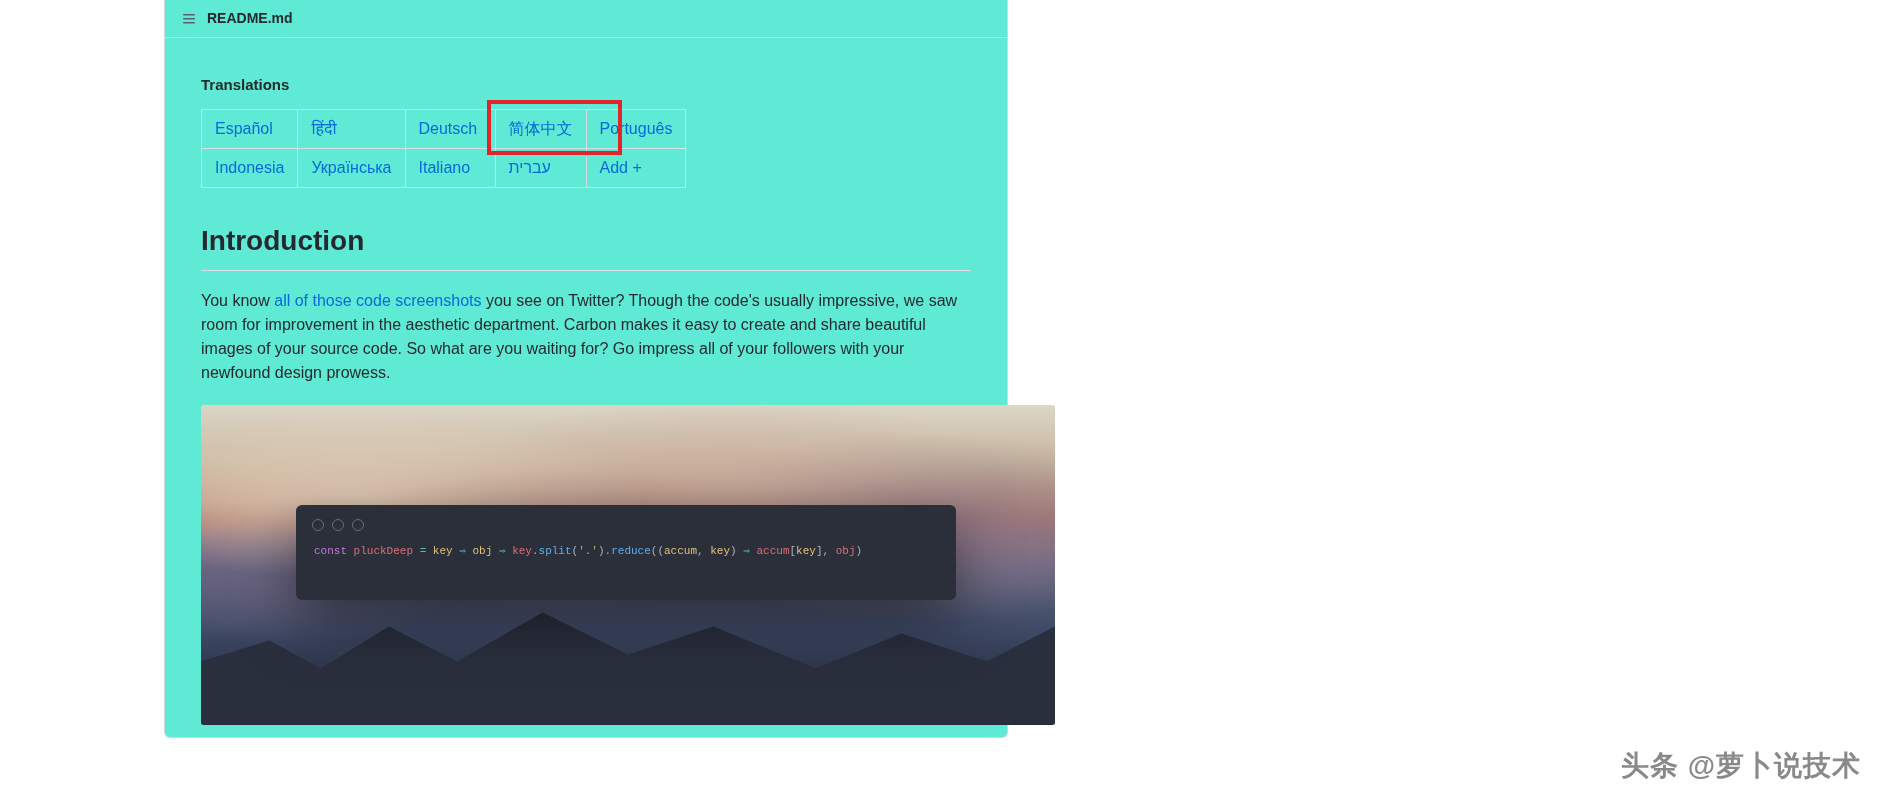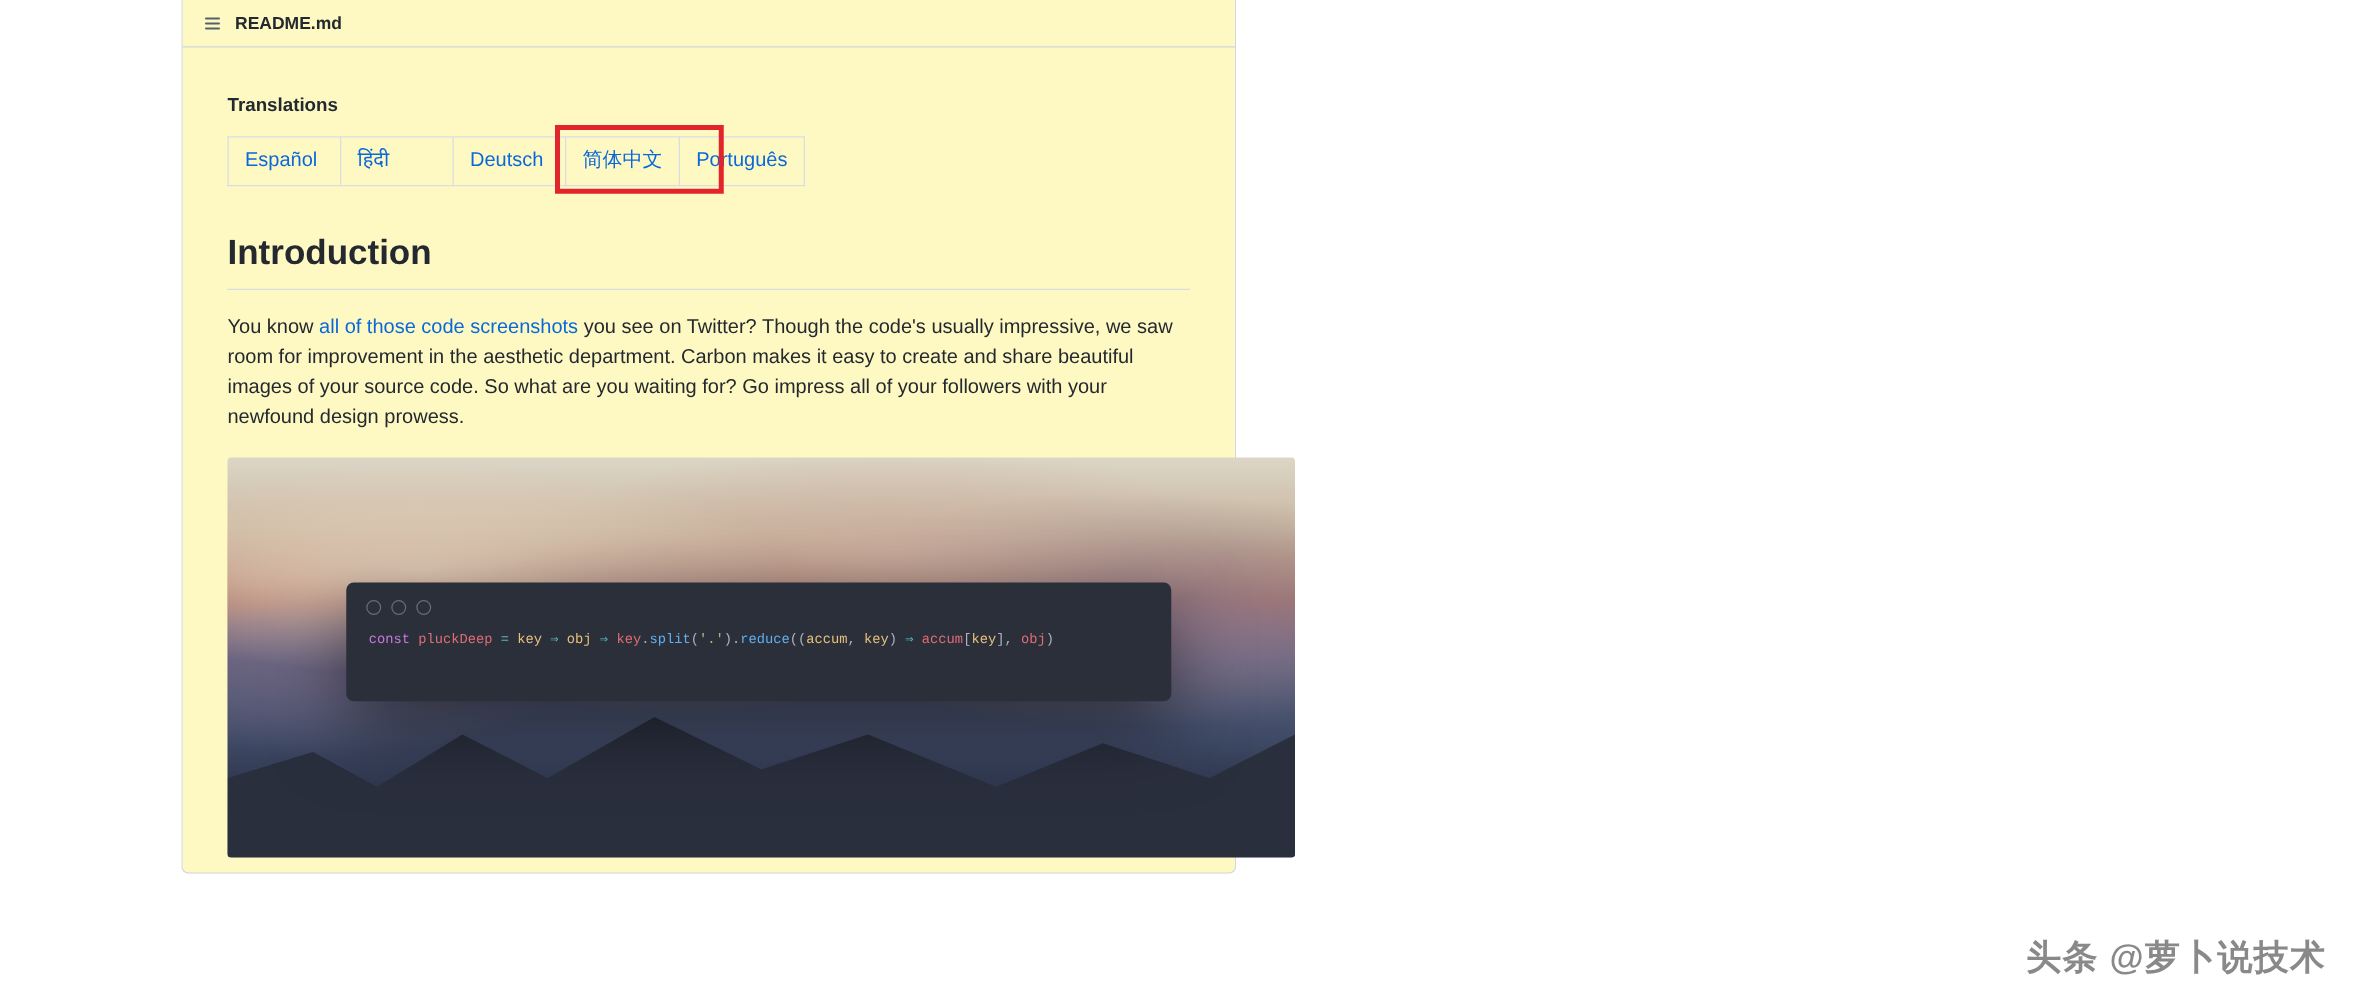--- a/index.html
+++ b/index.html
@@ -12,27 +12,27 @@
     line-height: 1.5;
   }
   .page {
     width: 1891px;
     height: 805px;
     position: relative;
     overflow: hidden;
   }
   .readme-box {
     position: absolute;
-    left: 145px;
+    left: 164px;
     top: 0;
     width: 844px;
     border: 1px solid #d0d7de;
     border-top: none;
     border-radius: 0 0 6px 6px;
-    background: #fef9c3;
+    background: #5eead4;
   }
   .readme-header {
     display: flex;
     align-items: center;
     padding: 8px 16px;
     border-bottom: 1px solid #d0d7de;
     gap: 10px;
   }
   .toc-icon {
     width: 16px;
@@ -205,20 +205,27 @@
           <tr>
             <td><a>Español</a></td>
             <td><a>हिंदी</a></td>
             <td><a>Deutsch</a></td>
             <td class="highlight-cell">
               <a>简体中文</a>
               <div class="red-outline"></div>
             </td>
             <td><a>Português</a></td>
           </tr>
+          <tr>
+            <td><a>Indonesia</a></td>
+            <td><a>Українська</a></td>
+            <td><a>Italiano</a></td>
+            <td><a>עברית</a></td>
+            <td><a>Add +</a></td>
+          </tr>
         </tbody>
       </table>
 
       <h2 class="intro">Introduction</h2>
 
       <p class="paragraph">
         <span>You know </span><a href="#">all of those code screenshots</a><span> you see on Twitter? Though the code's usually impressive, we saw room for improvement in the aesthetic department. Carbon makes it easy to create and share beautiful images of your source code. So what are you waiting for? Go impress all of your followers with your newfound design prowess.</span>
       </p>
 
       <div class="hero-image">

